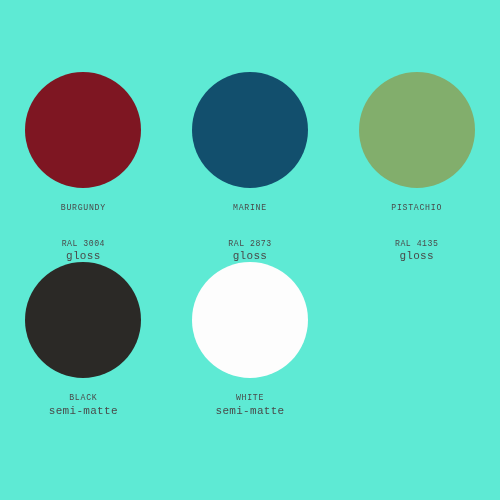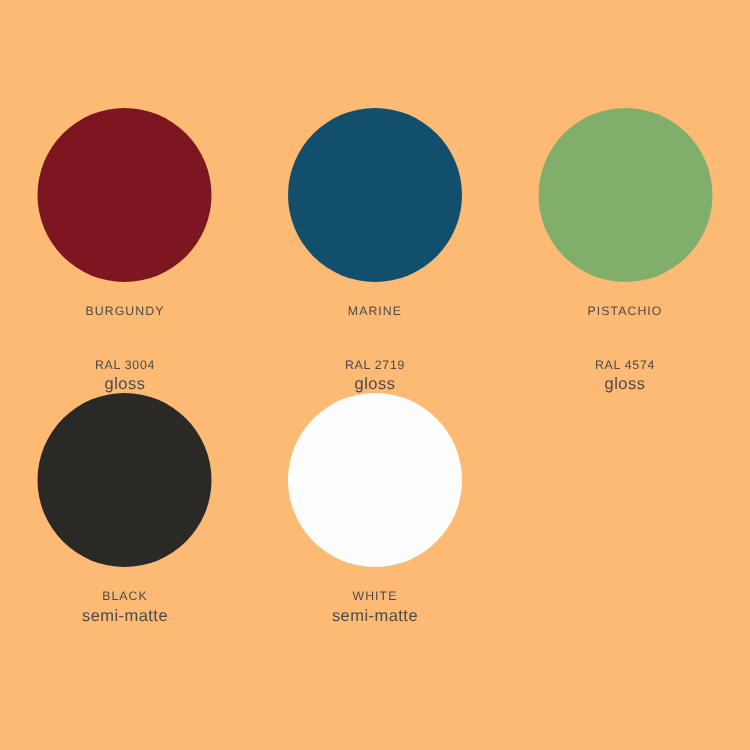--- a/index.html
+++ b/index.html
@@ -85,47 +85,47 @@
       radial-gradient(circle at 34% 30%, rgba(255,255,245,0.55) 0%, rgba(255,255,240,0.18) 26%, rgba(255,255,240,0) 48%),
       radial-gradient(circle at 70% 64%, rgba(120,104,52,0.30) 0%, rgba(120,104,52,0.10) 30%, rgba(120,104,52,0) 55%),
       radial-gradient(circle at 18% 72%, rgba(255,252,230,0.30) 0%, rgba(255,252,230,0) 42%),
       radial-gradient(circle at 82% 22%, rgba(104,92,44,0.26) 0%, rgba(104,92,44,0) 40%),
       radial-gradient(circle at 50% 50%, rgba(255,255,235,0.10) 0%, rgba(90,78,36,0.30) 86%, rgba(72,62,28,0.46) 100%);
   }
 </style>
 </head>
 <body>
 
-<div class="board" style="background: #fdba74;">
+<div class="board" style="background: #5eead4; font-family: Liberation Mono, monospace;">
 
   <div class="swatch-grid">
 
     <div class="swatch-cell">
       <div class="swatch-disc" style="background-color: rgb(126, 22, 34);"></div>
       <div class="swatch-caption">
         <span class="caption-name">BURGUNDY</span>
         <span class="caption-code">RAL 3004</span>
         <span class="caption-finish">gloss</span>
       </div>
     </div>
 
     <div class="swatch-cell">
       <div class="swatch-disc" style="background-color: rgb(18, 79, 109);"></div>
       <div class="swatch-caption">
         <span class="caption-name">MARINE</span>
-        <span class="caption-code">RAL 2719</span>
+        <span class="caption-code">RAL 2873</span>
         <span class="caption-finish">gloss</span>
       </div>
     </div>
 
     <div class="swatch-cell">
       <div class="swatch-disc" style="background-color: rgb(130, 174, 108);"></div>
       <div class="swatch-caption">
         <span class="caption-name">PISTACHIO</span>
-        <span class="caption-code">RAL 4574</span>
+        <span class="caption-code">RAL 4135</span>
         <span class="caption-finish">gloss</span>
       </div>
     </div>
 
     <div class="swatch-cell">
       <div class="swatch-disc" style="background-color: rgb(43, 41, 38);"></div>
       <div class="swatch-caption">
         <span class="caption-name">BLACK</span>
 
         <span class="caption-finish">semi-matte</span>

